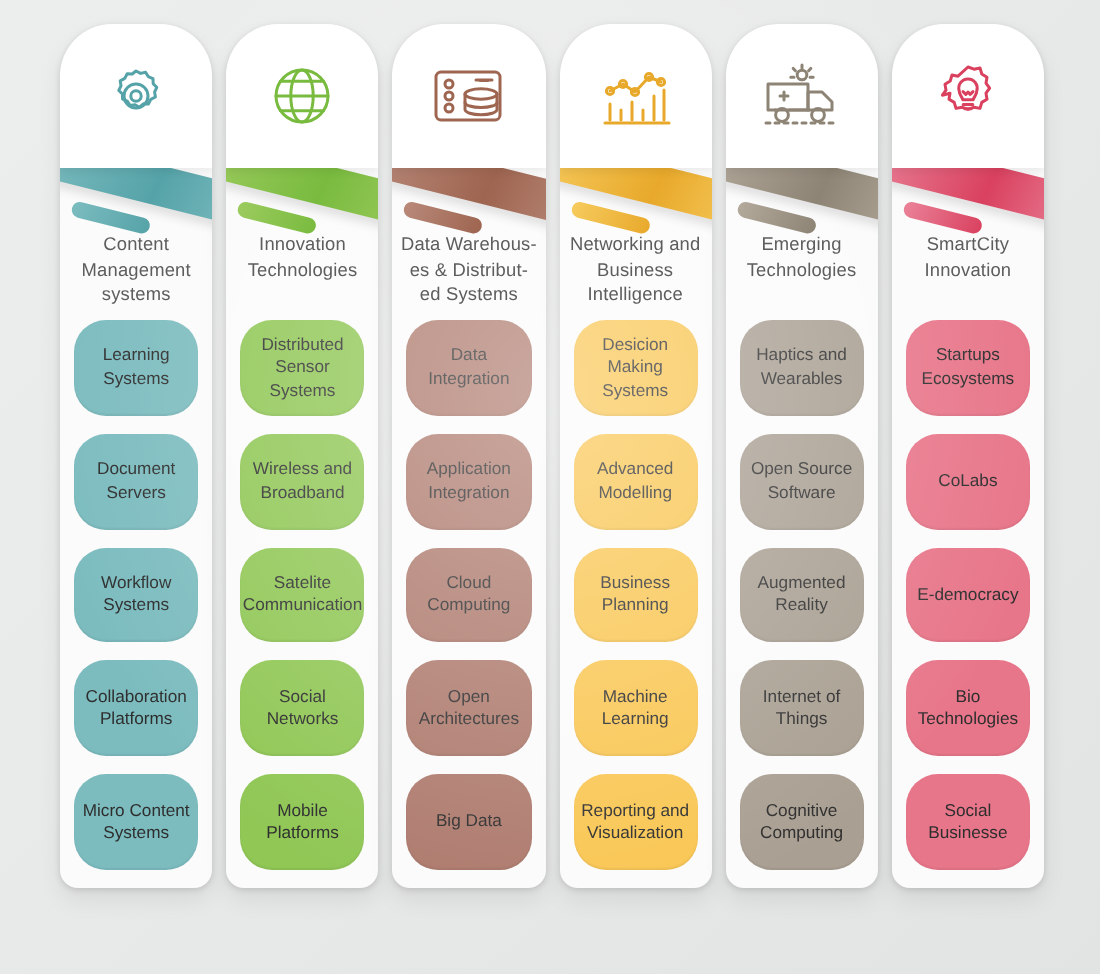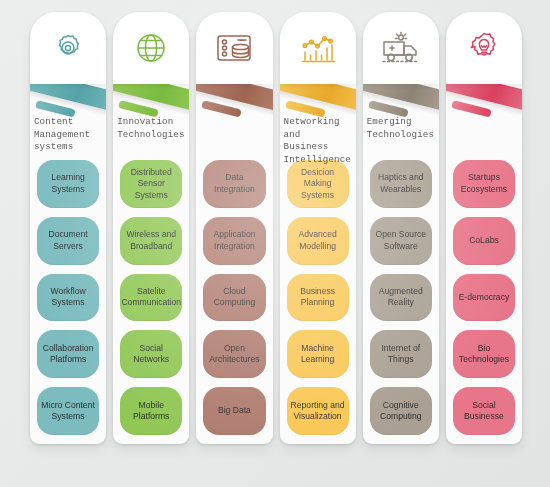--- a/index.html
+++ b/index.html
@@ -116,27 +116,27 @@
     transform: rotate(14deg);
     transform-origin: left center;
     z-index: 2;
   }
 
   .title {
     position: absolute;
     left: 4px;
     right: 4px;
     top: 104px;
+    text-align: center;
     font-size: 9.2px;
     line-height: 12.6px;
     color: #5d5d5d;
     letter-spacing: 0.1px;
     z-index: 4;
     white-space: pre-line;
-    font-family: Liberation Mono, monospace;
   }
 
   
   .pills {
     width: 100%;
     padding: 0 7px 9px 7px;
     display: flex;
     flex-direction: column;
     gap: 9px;
     flex: 1 1 auto;
@@ -246,20 +246,23 @@
                 <circle fill="none" stroke="#9e6550" stroke-width="1.5" stroke-linecap="round" stroke-linejoin="round" cx="12.5" cy="14" r="2"></circle>
                 <circle fill="none" stroke="#9e6550" stroke-width="1.5" stroke-linecap="round" stroke-linejoin="round" cx="12.5" cy="20" r="2"></circle>
                 <circle fill="none" stroke="#9e6550" stroke-width="1.5" stroke-linecap="round" stroke-linejoin="round" cx="12.5" cy="26" r="2"></circle>
                 <path fill="none" stroke="#9e6550" stroke-width="1.5" stroke-linecap="round" stroke-linejoin="round" d="M26 12h8M28 12.2h4"></path>
                 <ellipse fill="none" stroke="#9e6550" stroke-width="1.5" stroke-linecap="round" stroke-linejoin="round" cx="28.5" cy="19" rx="8" ry="2.6"></ellipse>
                 <path fill="none" stroke="#9e6550" stroke-width="1.5" stroke-linecap="round" stroke-linejoin="round" d="M20.5 19v4.2c0 1.4 3.6 2.6 8 2.6s8-1.2 8-2.6V19"></path>
                 <path fill="none" stroke="#9e6550" stroke-width="1.5" stroke-linecap="round" stroke-linejoin="round" d="M20.5 23.2v3.6c0 1.4 3.6 2.6 8 2.6s8-1.2 8-2.6v-3.6"></path>
               </svg>
             </span>
           </div>
+          <div class="title">Data Warehous-
+es &amp; Distribut-
+ed Systems</div>
         </div>
         <div class="pills">
           <div class="pill" style="background: rgb(174, 122, 109);">Data
 Integration</div>
           <div class="pill" style="background: rgb(174, 122, 109);">Application
 Integration</div>
           <div class="pill" style="background: rgb(174, 122, 109);">Cloud
 Computing</div>
           <div class="pill" style="background: rgb(174, 122, 109);">Open
 Architectures</div>
@@ -347,20 +350,22 @@
           <div class="plate">
             <span>
               <svg width="42" height="40" viewBox="0 0 42 40">
                 <path fill="none" stroke="#d9415f" stroke-width="1.5" stroke-linecap="round" stroke-linejoin="round" d="M21 5.5l3 1.1 3-.6.9 3 2.6 1.6-.5 3 1.8 2.5-1.8 2.5.5 3-2.6 1.6-.9 3-3-.6-3 1.1-3-1.1-3 .6-.9-3-2.6-1.6.5-3L8.2 19.6 10 17.1l-.5-3 2.6-1.6.9-3 3 .6z"></path>
                 <path fill="none" stroke="#d9415f" stroke-width="1.5" stroke-linecap="round" stroke-linejoin="round" d="M16.6 17.4a4.6 4.6 0 1 1 8.8 0c0 2-1.5 3-1.8 4.5h-5.2c-.3-1.5-1.8-2.5-1.8-4.5z"></path>
                 <path fill="none" stroke="#d9415f" stroke-width="1.5" stroke-linecap="round" stroke-linejoin="round" d="M18.6 24.2h4.8M19.4 26.4h3.2"></path>
                 <path fill="none" stroke="#d9415f" stroke-width="1.5" stroke-linecap="round" stroke-linejoin="round" d="M18.5 17.8l1.4 1.4 1.1-1.2 1.1 1.2 1.4-1.4"></path>
               </svg>
             </span>
           </div>
+          <div class="title">SmartCity
+Innovation</div>
         </div>
         <div class="pills">
           <div class="pill" style="background: rgb(232, 118, 138);">Startups
 Ecosystems</div>
           <div class="pill" style="background: rgb(232, 118, 138);">CoLabs</div>
           <div class="pill" style="background: rgb(232, 118, 138);">E-democracy</div>
           <div class="pill" style="background: rgb(232, 118, 138);">Bio
 Technologies</div>
           <div class="pill" style="background: rgb(232, 118, 138);">Social
 Businesse</div>

